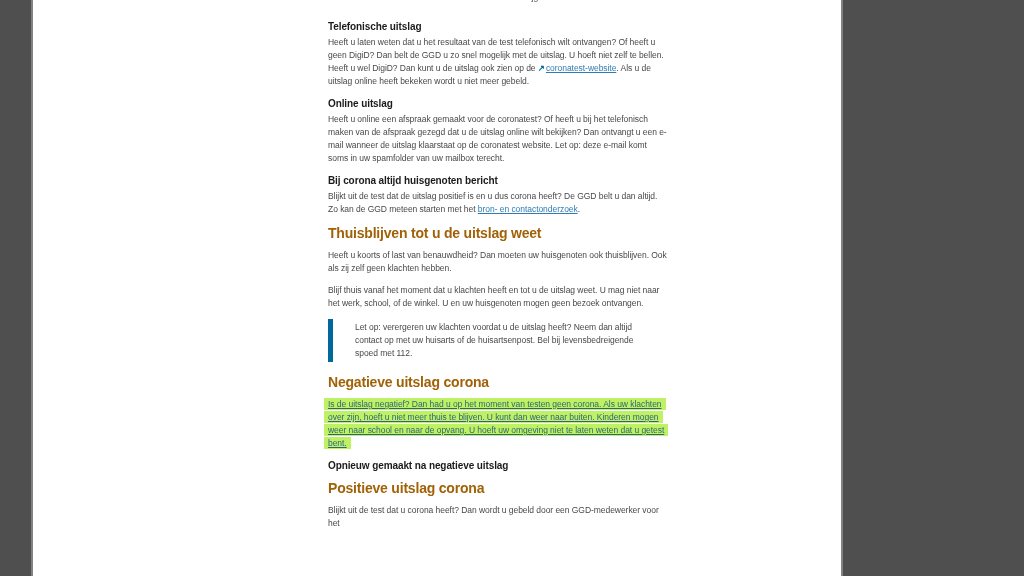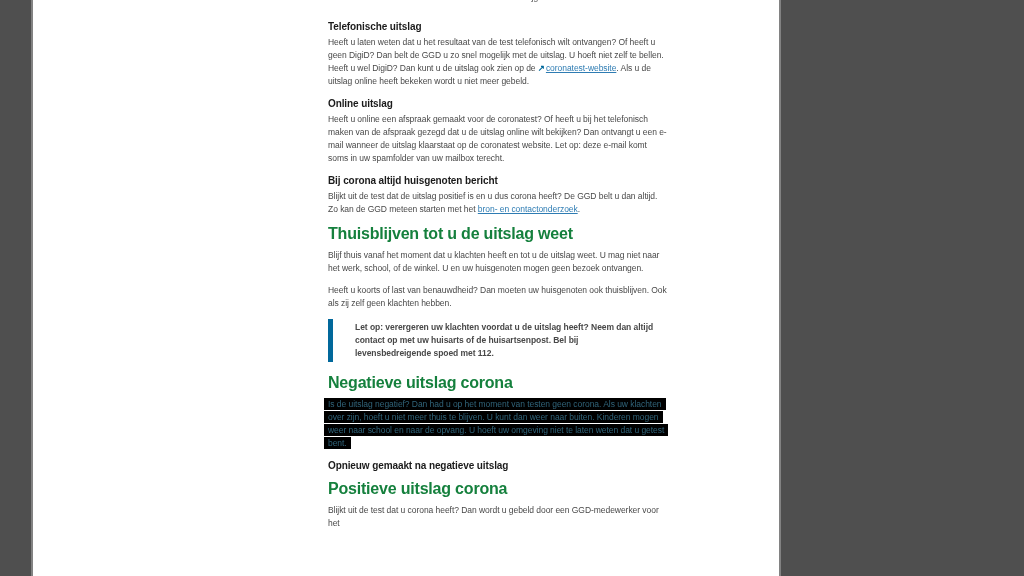--- a/index.html
+++ b/index.html
@@ -16,21 +16,21 @@
     position: absolute;
     top: 0; bottom: 0;
     background: #4f4f4f;
   }
   .viewer-margin.left { left: 0; width: 31px; }
   .viewer-margin.right { right: 0; width: 44px; }
   .page {
     position: absolute;
     top: 0; bottom: 0;
     left: 31px;
-    width: 750px;
+    width: 812px;
     background: #ffffff;
     border-left: 2px solid #828282;
     border-right: 2px solid #828282;
     overflow: hidden;
   }
   .content {
     margin-left: 295px;
     width: 358px;
     color: #484848;
     font-size: 8.5px;
@@ -45,23 +45,23 @@
   h3 {
     font-size: 10px;
     line-height: 13px;
     color: #1b1b1b;
     font-weight: bold;
     margin: 0 0 3px 0;
     letter-spacing: -0.1px;
   }
   h3.first { margin-top: 16px; }
   h2 {
-    font-size: 16px;
+    font-size: 14px;
     line-height: 17px;
-    color: #15803d;
+    color: #a16207;
     font-weight: bold;
     margin: 8px 0 7px 0;
     letter-spacing: -0.2px;
   }
   p { margin: 0 18px 9px 0; }
   a.textlink {
     color: #2e7cb3;
     text-decoration: underline;
     cursor: pointer;
   }
@@ -69,29 +69,29 @@
     color: #01689b;
     font-weight: bold;
     font-size: 8.5px;
     margin-right: 1px;
     text-decoration: none;
   }
   blockquote.note {
     margin: 2px 0 12px 0;
     border-left: 5px solid #01689b;
     padding: 2px 30px 2px 22px;
-    font-weight: bold;
   }
   .hl {
-    background: #000000;
+    background: #bef264;
     color: #30647a;
     padding: 1px 4px 1px 4px;
     margin-left: -4px;
     -webkit-box-decoration-break: clone;
     box-decoration-break: clone;
+    text-decoration: underline;
   }
 </style>
 </head>
 <body>
 
 <div class="viewer-margin left"></div>
 <div class="viewer-margin right"></div>
 
 <div class="page">
   <div class="content">
@@ -101,22 +101,22 @@
     <h3 class="first">Telefonische uitslag</h3>
     <p><span>Heeft u laten weten dat u het resultaat van de test telefonisch wilt ontvangen? Of heeft u geen DigiD? Dan belt de GGD u zo snel mogelijk met de uitslag. U hoeft niet zelf te bellen. Heeft u wel DigiD? Dan kunt u de uitslag ook zien op de </span><span class="ext-arrow">↗</span><a class="textlink">coronatest-website</a><span>. Als u de uitslag online heeft bekeken wordt u niet meer gebeld.</span></p>
 
     <h3>Online uitslag</h3>
     <p>Heeft u online een afspraak gemaakt voor de coronatest? Of heeft u bij het telefonisch maken van de afspraak gezegd dat u de uitslag online wilt bekijken? Dan ontvangt u een e-mail wanneer de uitslag klaarstaat op de coronatest website. Let op: deze e-mail komt soms in uw spamfolder van uw mailbox terecht.</p>
 
     <h3>Bij corona altijd huisgenoten bericht</h3>
     <p><span>Blijkt uit de test dat de uitslag positief is en u dus corona heeft? De GGD belt u dan altijd. Zo kan de GGD meteen starten met het </span><a class="textlink">bron- en contactonderzoek</a><span>.</span></p>
 
     <h2>Thuisblijven tot u de uitslag weet</h2>
+    <p>Heeft u koorts of last van benauwdheid? Dan moeten uw huisgenoten ook thuisblijven. Ook als zij zelf geen klachten hebben.</p>
     <p>Blijf thuis vanaf het moment dat u klachten heeft en tot u de uitslag weet. U mag niet naar het werk, school, of de winkel. U en uw huisgenoten mogen geen bezoek ontvangen.</p>
-    <p>Heeft u koorts of last van benauwdheid? Dan moeten uw huisgenoten ook thuisblijven. Ook als zij zelf geen klachten hebben.</p>
 
     <blockquote class="note">
       <span>Let op: verergeren uw klachten voordat u de uitslag heeft? Neem dan altijd contact op met uw huisarts of de huisartsenpost. Bel bij levensbedreigende spoed met 112.</span>
     </blockquote>
 
     <h2>Negatieve uitslag corona</h2>
     <p><span class="hl">Is de uitslag negatief? Dan had u op het moment van testen geen corona. Als uw klachten over zijn, hoeft u niet meer thuis te blijven. U kunt dan weer naar buiten. Kinderen mogen weer naar school en naar de opvang. U hoeft uw omgeving niet te laten weten dat u getest bent.</span></p>
 
     <h3>Opnieuw gemaakt na negatieve uitslag</h3>
 

